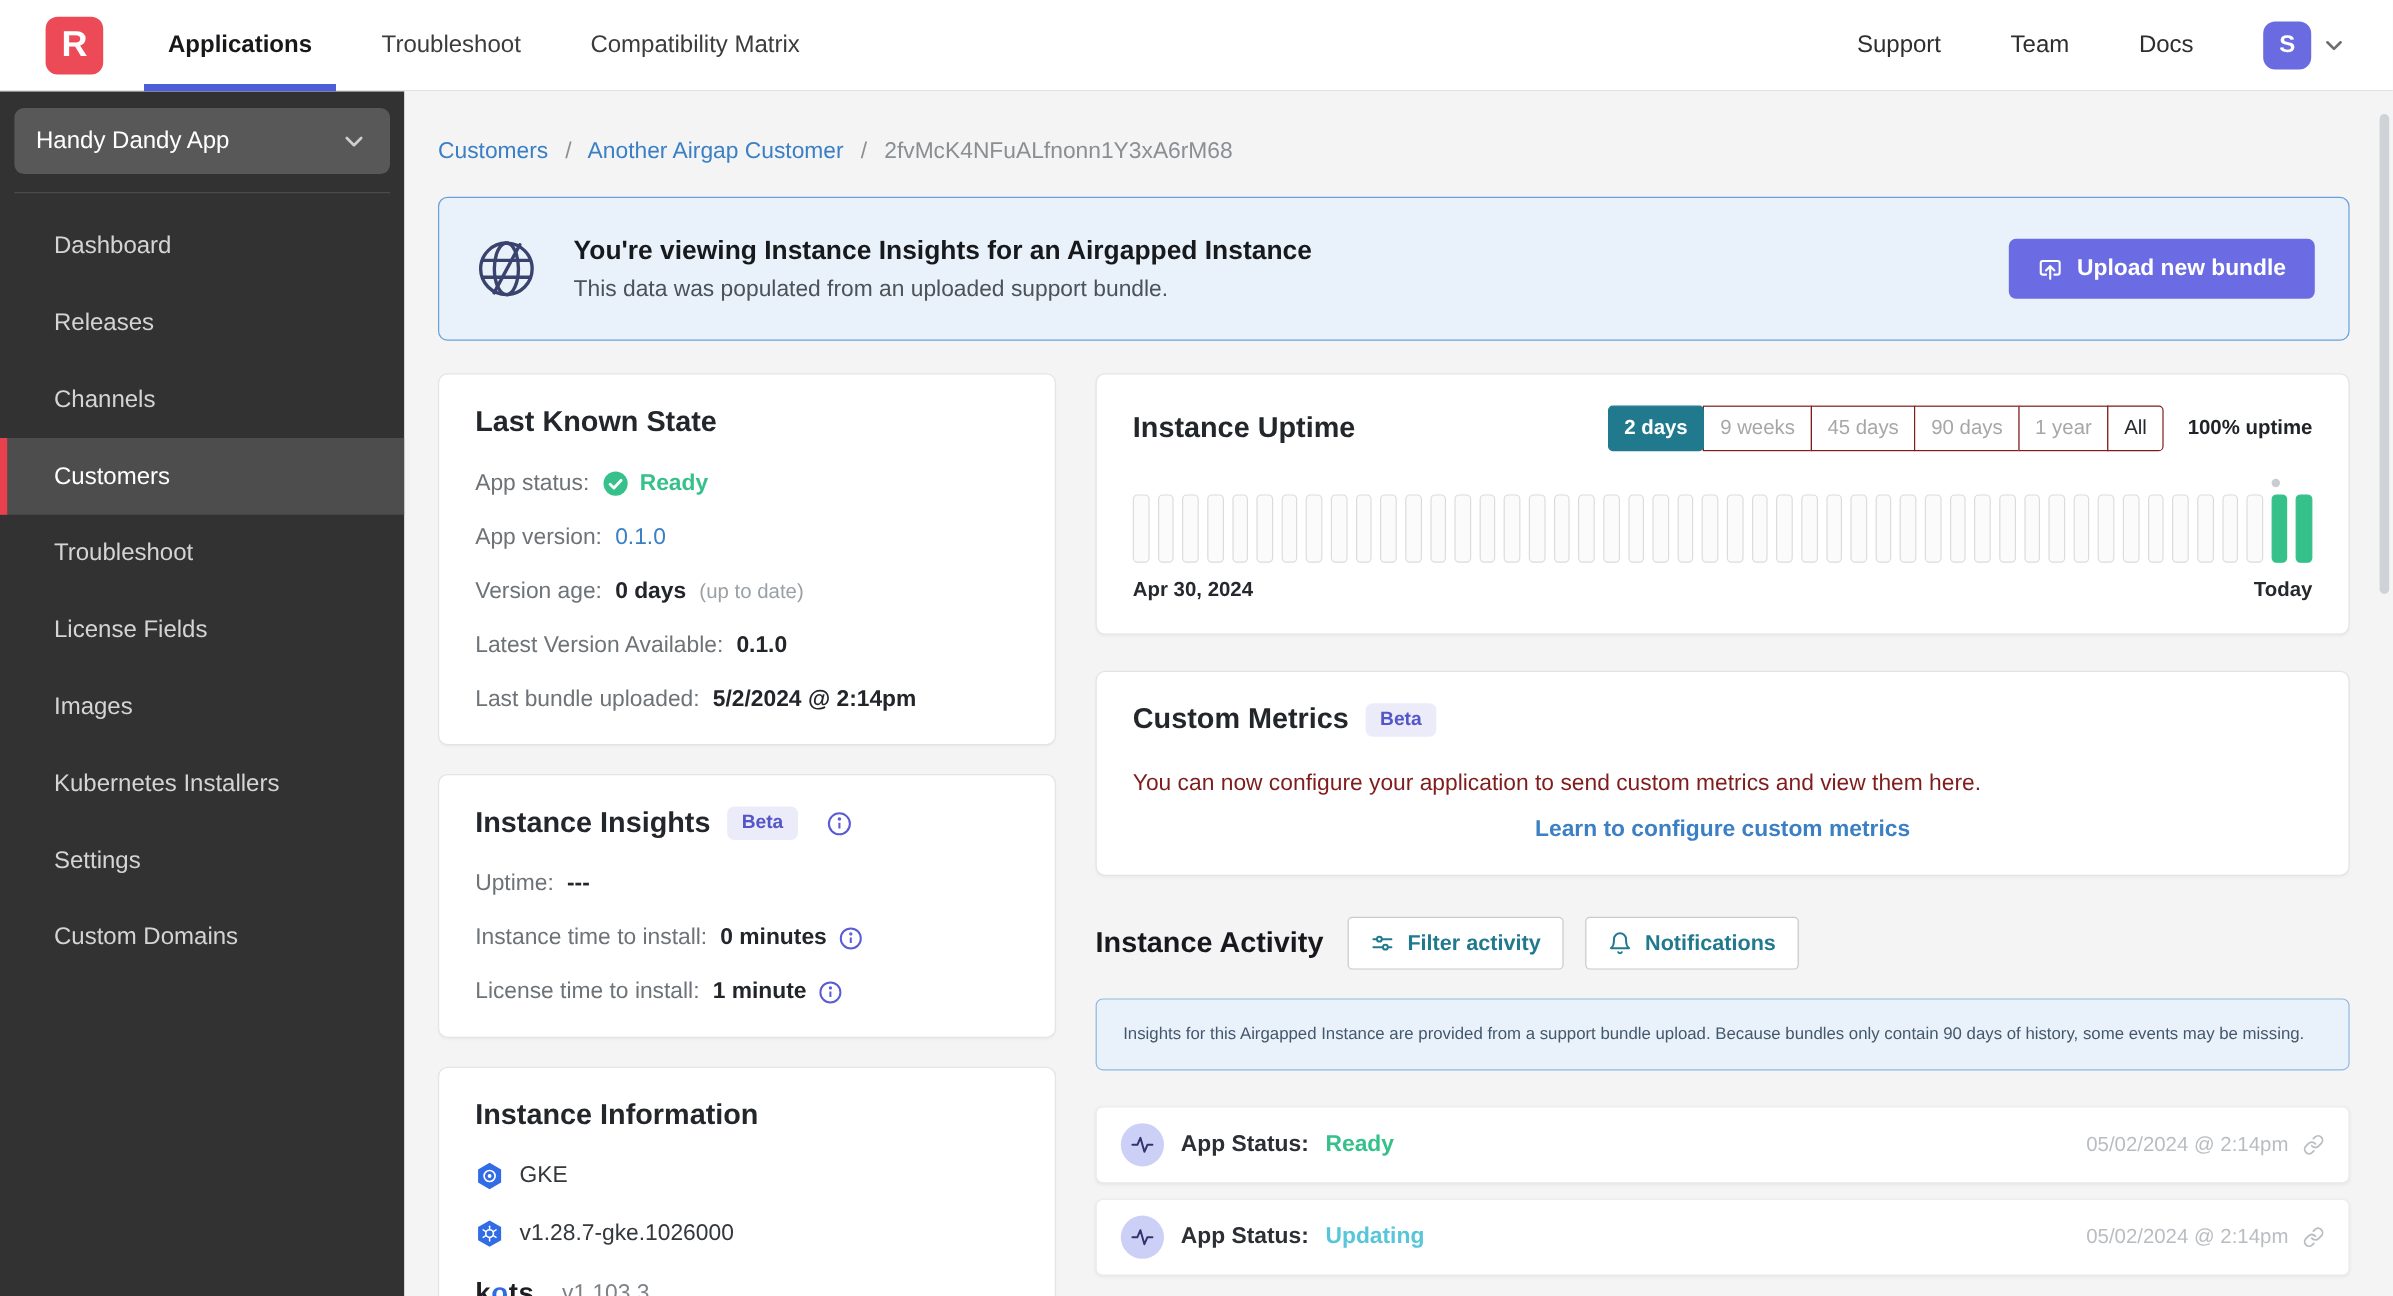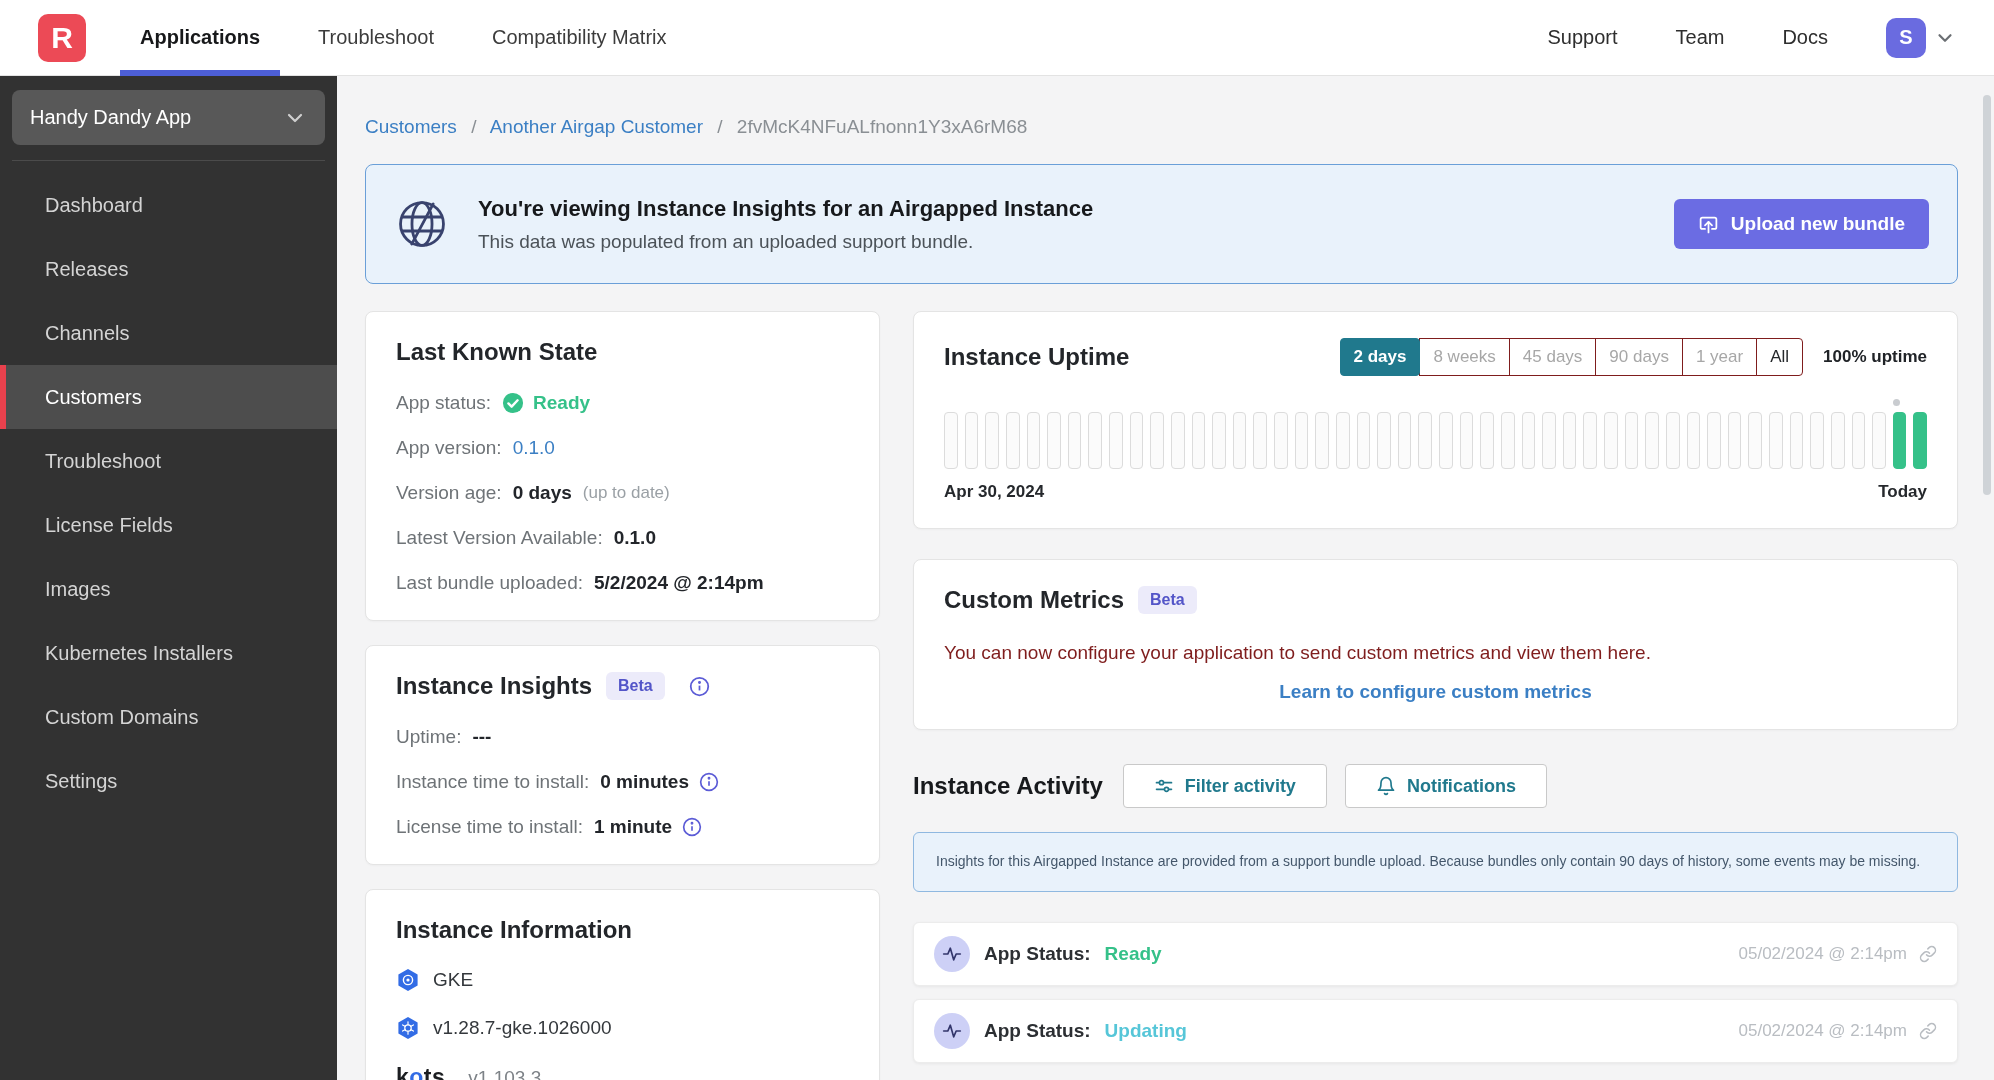--- a/index.html
+++ b/index.html
@@ -113,21 +113,21 @@
   
   .cm-card { margin-top: 30px; }
   .cm-body { font-size: 19px; color: #7f1d1d; margin-top: 28px; }
   .cm-link-row { text-align: center; margin-top: 17px; }
   .cm-link { color: var(--link-blue); font-weight: 600; font-size: 19px; cursor: pointer; }
 
   
   .activity-header { display: flex; align-items: center; margin-top: 34px; gap: 18px; }
   .activity-title { font-size: 24px; font-weight: 700; color: #17191c; margin-right: 2px; }
   .act-btn { display: flex; align-items: center; gap: 11px; background: #fff;
-    border: 1px solid #c9c9c9; border-radius: 4px; height: 44px; padding: 0 30px;
+    border: 1px solid #c9c9c9; border-radius: 4px; height: 44px; padding: 0 18px;
     color: var(--teal); font-weight: 600; font-size: 18px; cursor: pointer;
     font-family: inherit; }
   .notice { margin-top: 24px; background: var(--banner-bg);
     border: 1px solid var(--notice-border); border-radius: 6px; padding: 18px 22px;
     font-size: 14px; line-height: 1.55; color: #44576b; }
   .events { margin-top: 30px; display: flex; flex-direction: column; gap: 13px; }
   .event-row { background: #fff; border: 1px solid #ececec; border-radius: 6px;
     box-shadow: 0 1px 3px rgba(0,0,0,.06); height: 64px; display: flex;
     align-items: center; padding: 0 20px; gap: 14px; }
   .pulse { width: 36px; height: 36px; border-radius: 50%; background: #cdd0f6;
@@ -178,22 +178,22 @@
   </div>
   <div class="sidebar-divider"></div>
   <div class="side-item">Dashboard</div>
   <div class="side-item">Releases</div>
   <div class="side-item">Channels</div>
   <div class="side-item active">Customers</div>
   <div class="side-item">Troubleshoot</div>
   <div class="side-item">License Fields</div>
   <div class="side-item">Images</div>
   <div class="side-item">Kubernetes Installers</div>
+  <div class="side-item">Settings</div>
   <div class="side-item">Custom Domains</div>
-  <div class="side-item">Settings</div>
 </div>
 
 <div class="main">
 
   <div class="breadcrumb">
     <span class="crumb-link">Customers</span>
     <span class="crumb-sep">/</span>
     <span class="crumb-link">Another Airgap Customer</span>
     <span class="crumb-sep">/</span>
     <span>2fvMcK4NFuALfnonn1Y3xA6rM68</span>
@@ -341,21 +341,21 @@
     </div>
 
     <div class="col-right">
 
       <div class="card">
         <div class="uptime-header">
           <span class="card-title">Instance Uptime</span>
           <span class="uptime-right">
             <span class="range-group">
               <button class="range-btn active">2 days</button>
-              <button class="range-btn">8 weeks</button>
+              <button class="range-btn">9 weeks</button>
               <button class="range-btn">45 days</button>
               <button class="range-btn">90 days</button>
               <button class="range-btn">1 year</button>
               <button class="range-btn dark">All</button>
             </span>
             <span class="uptime-summary">100% uptime</span>
           </span>
         </div>
         <div class="bars-wrap">
           <div class="bars-marker"></div>

